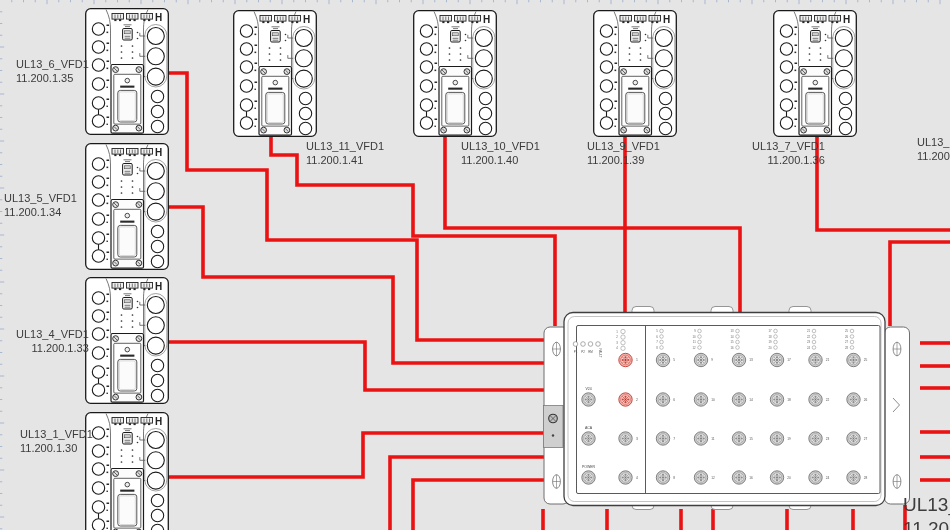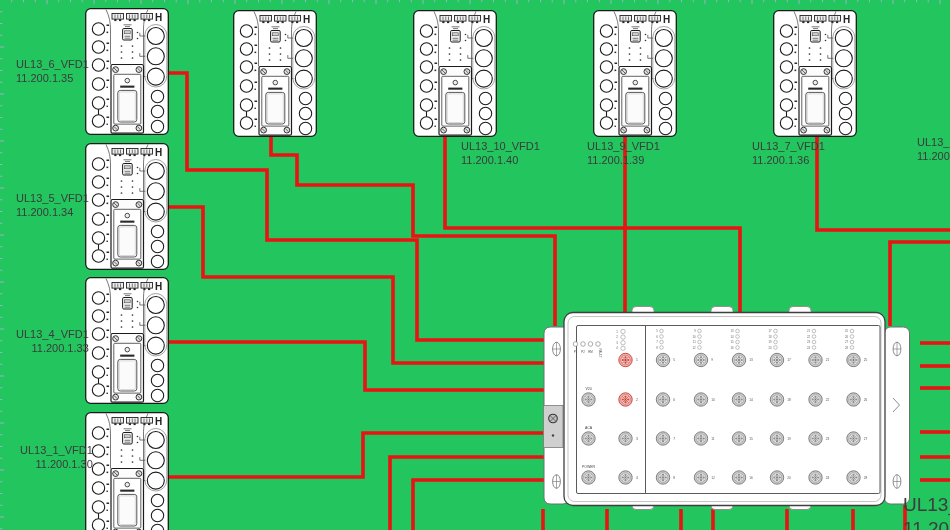--- a/index.html
+++ b/index.html
@@ -1,16 +1,16 @@
 <!DOCTYPE html>
 <html><head>
 <meta charset="utf-8">
 <style>
   html,body{margin:0;padding:0;background:#fff;overflow:hidden;}
-  .canvas{position:relative;width:950px;height:530px;background:#22c55e;overflow:hidden;
+  .canvas{position:relative;width:950px;height:530px;background:#e5e5e5;overflow:hidden;
           font-family:"Liberation Sans",sans-serif;}
   #scene{position:absolute;left:0;top:0;font-family:"Liberation Sans",sans-serif;}
   #labels{position:absolute;left:0;top:0;width:950px;height:530px;pointer-events:none;}
   .dev-label{position:absolute;font-size:11px;line-height:13.5px;color:#3b3b3b;white-space:nowrap;}
   .sw-label{position:absolute;left:903px;top:493px;font-size:19px;line-height:24px;
             color:#3d3d3d;white-space:nowrap;}
   
   .oln{fill:none;stroke:#1a1a1a;stroke-width:1.1;}
   .thin{stroke:#555;stroke-width:0.8;fill:none;}
   .thin2{stroke:#8a8a8a;stroke-width:0.8;fill:none;}
@@ -466,41 +466,45 @@
         <use href="#port-gray" transform="translate(853.5,477.5)"></use>
         <text x="863.8" y="478.7" text-anchor="start" font-size="3.2" fill="#555">28</text>
       </g>
   </svg>
 
   <div id="labels">
       <div class="dev-label" style="left: 16px; top: 58px;">
         <div>UL13_6_VFD1</div>
         <div>11.200.1.35</div>
       </div>
-      <div class="dev-label" style="left: 16px; top: 192px;">
+      <div class="dev-label" style="left: 4px; top: 192px;">
         <div>UL13_5_VFD1</div>
         <div>11.200.1.34</div>
       </div>
       <div class="dev-label" style="left: 16px; top: 328px; text-align: right;">
         <div>UL13_4_VFD1</div>
         <div>11.200.1.33</div>
       </div>
-      <div class="dev-label" style="left: 20px; top: 444px; text-align: right;">
+      <div class="dev-label" style="left: 20px; top: 428px;">
         <div>UL13_1_VFD1</div>
         <div>11.200.1.30</div>
+      </div>
+      <div class="dev-label" style="left: 306px; top: 140px;">
+        <div>UL13_11_VFD1</div>
+        <div>11.200.1.41</div>
       </div>
       <div class="dev-label" style="left: 461px; top: 140px;">
         <div>UL13_10_VFD1</div>
         <div>11.200.1.40</div>
       </div>
       <div class="dev-label" style="left: 587px; top: 140px;">
         <div>UL13_9_VFD1</div>
         <div>11.200.1.39</div>
       </div>
-      <div class="dev-label" style="left: 752px; top: 140px;">
+      <div class="dev-label" style="left: 752px; top: 140px; text-align: right;">
         <div>UL13_7_VFD1</div>
         <div>11.200.1.36</div>
       </div>
       <div class="dev-label" style="left: 917px; top: 136px;">
         <div>UL13_8_VFD1</div>
         <div>11.200.1.</div>
       </div>
     </div>
 
   <div class="sw-label">

